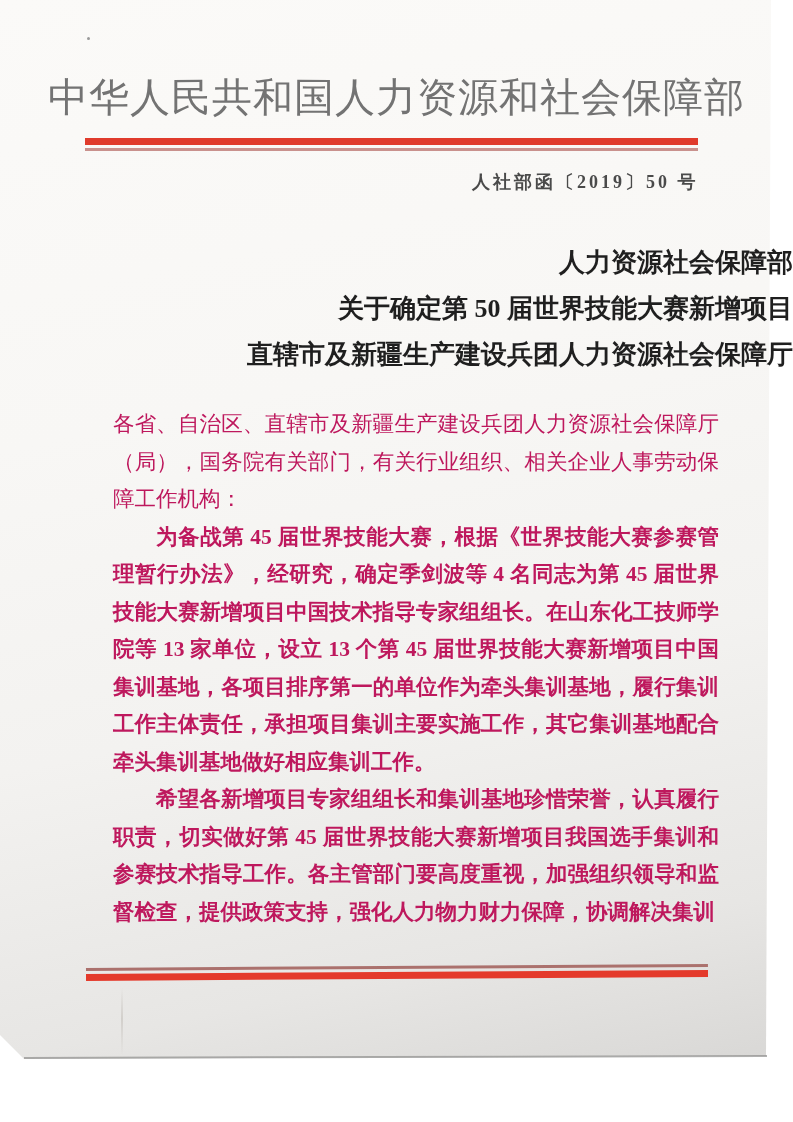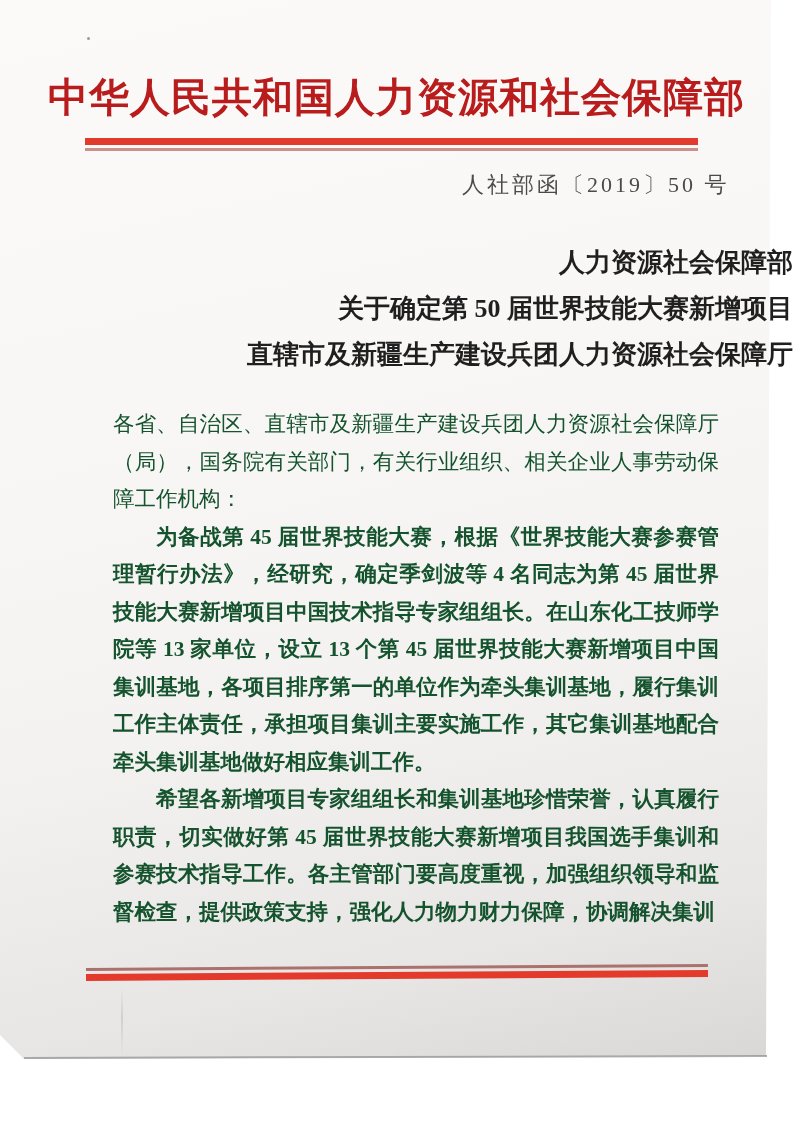--- a/index.html
+++ b/index.html
@@ -22,38 +22,38 @@
   .crease{
     position:absolute;left:121px;top:988px;width:2px;height:68px;
     background:linear-gradient(180deg,rgba(0,0,0,0),#d2cfcb 45%,rgba(0,0,0,0));
   }
   .speck{
     position:absolute;left:87px;top:37px;width:3px;height:3px;
     background:#9a9a9a;border-radius:50%;
   }
   .letterhead{
     position:absolute;top:70px;left:0;width:100%;
-    text-align:center;font-size:40px;font-weight:bold;
-    color:#b91c1c;letter-spacing:1px;white-space:nowrap;
+    text-align:center;font-size:40px;font-weight:normal;
+    color:#737373;letter-spacing:1px;white-space:nowrap;
   }
   .rule-top{position:absolute;left:85px;top:138px;width:613px;}
   .rule-top .thick{height:7px;background:#e03b2c;}
   .rule-top .thin{height:3px;background:#c9918d;margin-top:3px;}
   .doc-number{
-    position:absolute;top:170px;left:462px;
-    font-size:22px;letter-spacing:3px;color:#4a4a4a;white-space:nowrap;
+    position:absolute;top:170px;left:472px;
+    font-size:18px;letter-spacing:3px;color:#4a4a4a;white-space:nowrap;font-weight:bold;
   }
   .doc-title{
     position:absolute;top:240px;left:0;width:100%;
     text-align:right;font-weight:bold;color:#1f1f1f;
     font-size:26px;line-height:46px;
   }
   .body-text{
     position:absolute;top:406px;left:113px;width:606px;
-    font-size:21.5px;line-height:37.5px;color:#14532d;
+    font-size:21.5px;line-height:37.5px;color:#be185d;
     text-align:justify;
   }
   .body-text p{margin:0;}
   .body-text .para{text-indent:2em;font-weight:bold;}
   .rule-bottom{
     position:absolute;left:86px;top:966px;width:622px;
     transform:rotate(-0.35deg);
   }
   .rule-bottom .thin{height:2.5px;background:#ab716d;}
   .rule-bottom .thick{height:7px;background:#e43a2b;margin-top:3px;}

